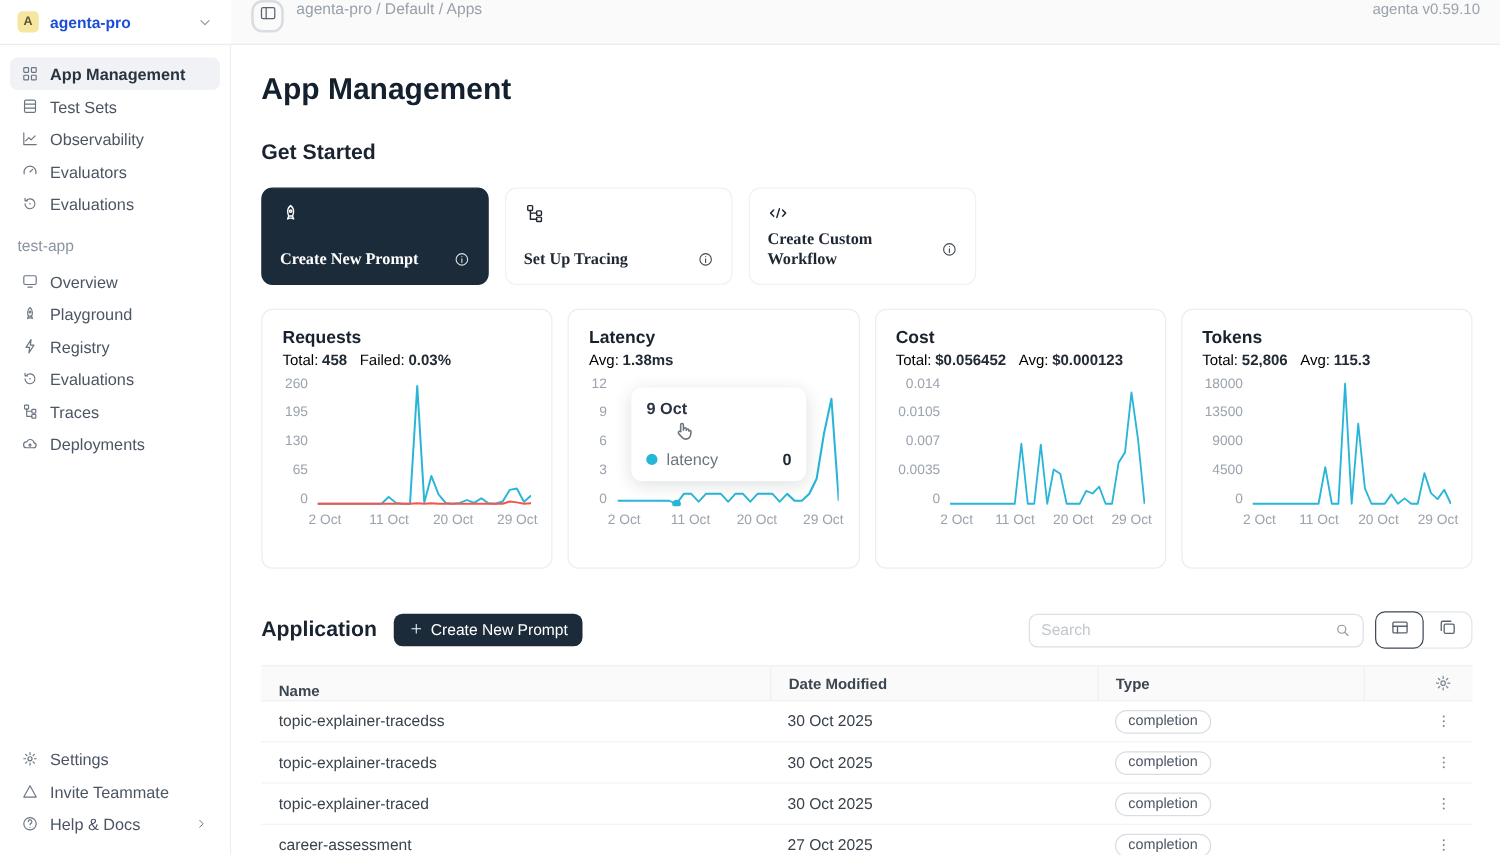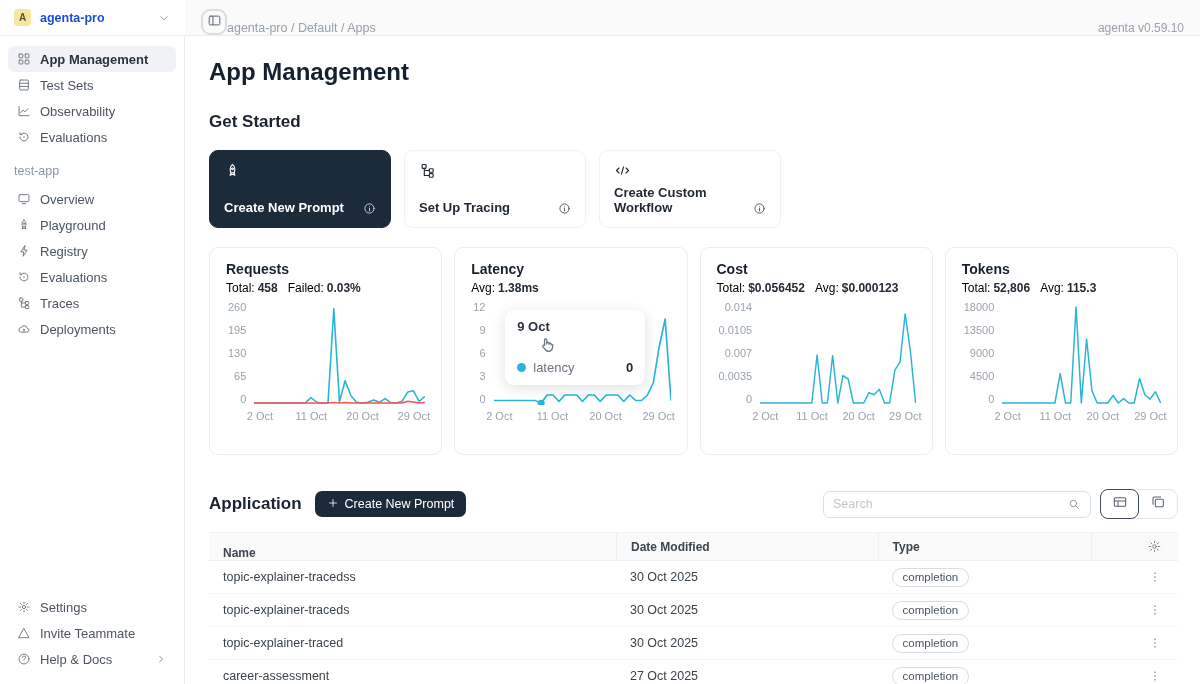--- a/index.html
+++ b/index.html
@@ -6,21 +6,21 @@
   html,body { width:1200px; height:684px; overflow:hidden; background:#fff;
     font-family:"Liberation Sans", sans-serif; color:#1f2733; }
   .app { display:grid; grid-template-columns:185px 1fr; grid-template-rows:36px 648px; width:1200px; height:684px; }
 
   
   .side-head { display:flex; align-items:center; gap:9px; padding:0 14px; border-bottom:1px solid #ececee; background:#fff; }
   .avatar { width:17px; height:17px; border-radius:4px; background:#f6e7a0; color:#5b5330; font-size:10px; font-weight:700;
     display:flex; align-items:center; justify-content:center; flex:0 0 auto; }
   .ws-name { font-size:12.5px; font-weight:600; color:#1d4ed8; flex:1; }
   .chev { color:#8b95a1; display:flex; }
-  .topbar { display:flex; align-items:flex-end; padding:0 16px; background:#fafafa; border-bottom:1px solid #ececee; }
+  .topbar { display:flex; align-items:flex-start; gap:10px; padding:0 16px; background:#fafafa; border-bottom:1px solid #ececee; }
   .panel-btn { width:26px; height:26px; border:2px solid #d9dce1; border-radius:9px; background:#fafafa;
     display:flex; align-items:center; justify-content:center; color:#5a6470; }
   .crumb { font-size:12.5px; color:#98a0ab; }
   .version { margin-left:auto; font-size:12px; color:#9aa2ad; }
 
   
   .sidebar { border-right:1px solid #ececee; background:#fff; padding:10px 8px 12px; display:flex; flex-direction:column; overflow:hidden; }
   .side-item { display:flex; align-items:center; gap:9px; height:26px; padding:0 9px; border-radius:6px;
     font-size:13px; color:#4b5563; cursor:pointer; margin-bottom:0; }
   .side-item + .side-item { margin-top:0;align-items:center; }
@@ -35,21 +35,21 @@
   .page-title { font-size:24px; font-weight:600; color:#14202e; margin:22px 0 26px; }
   .h2 { font-size:17px; font-weight:600; color:#1a2430; }
 
   
   .starter-row { display:flex; gap:13px; margin:18px 0 0; }
   .starter-card { width:182px; height:78px; border-radius:9px; padding:11px 14px 12px;
     display:flex; flex-direction:column; justify-content:space-between;
     background:#fff; border:1px solid #f0f1f3; cursor:pointer; }
   .starter-card.dark { background:#1c2b3a; border-color:#1c2b3a; color:#fff; }
   .starter-card .top-ic { display:flex; color:inherit; }
-  .starter-card .bottom { display:flex; align-items:flex-end; justify-content:space-between; }
+  .starter-card .bottom { display:flex; align-items:center; justify-content:space-between;font-family:Liberation Serif, serif; }
   .starter-card .clabel { font-size:13px; font-weight:600; }
   .starter-card .info { color:inherit; opacity:.85; display:flex; }
 
   
   .charts-row { display:flex; gap:12px; margin-top:19px; }
   .chart-card { flex:1 1 0; height:208px; border:1px solid #edeef1; border-radius:9px; padding:13px 16px 10px; position:relative; background:#fff; }
   .c-title { font-size:14px; font-weight:700; color:#18222e; }
   .c-stats { display:flex; gap:10px; margin-top:4px; font-size:12px; }
   .c-stats .sl { color:#000000; }
   .c-stats .sv { color:#222b35; font-weight:700; margin-left:3px; }
@@ -151,20 +151,29 @@
             <svg width="14" height="14" viewBox="0 0 24 24" fill="none" stroke="currentColor" stroke-width="1.6" stroke-linecap="round" stroke-linejoin="round">
               <path d="M3.5 4v16h17"></path>
               <path d="M6 15l4.5-4.5 3 3L19 8"></path>
             </svg>
           </span>
           <span class="lbl">Observability</span>
         </div>
         <div class="side-item">
           <span class="ic">
             <svg width="14" height="14" viewBox="0 0 24 24" fill="none" stroke="currentColor" stroke-width="1.6" stroke-linecap="round" stroke-linejoin="round">
+              <path d="M4 15.5a8.3 8.3 0 1 1 16 0"></path>
+              <path d="M12 13l3.6-3.6"></path>
+            </svg>
+          </span>
+          <span class="lbl">Evaluators</span>
+        </div>
+        <div class="side-item">
+          <span class="ic">
+            <svg width="14" height="14" viewBox="0 0 24 24" fill="none" stroke="currentColor" stroke-width="1.6" stroke-linecap="round" stroke-linejoin="round">
               <path d="M5.2 12a6.8 6.8 0 1 0 1.9-4.7"></path>
               <path d="M5.2 4.6V8h3.4"></path>
               <circle cx="12" cy="12" r="1.1" fill="currentColor" stroke="none"></circle>
             </svg>
           </span>
           <span class="lbl">Evaluations</span>
         </div>
       </div>
     <div class="section-label">test-app</div>
     <div id="side-app">

